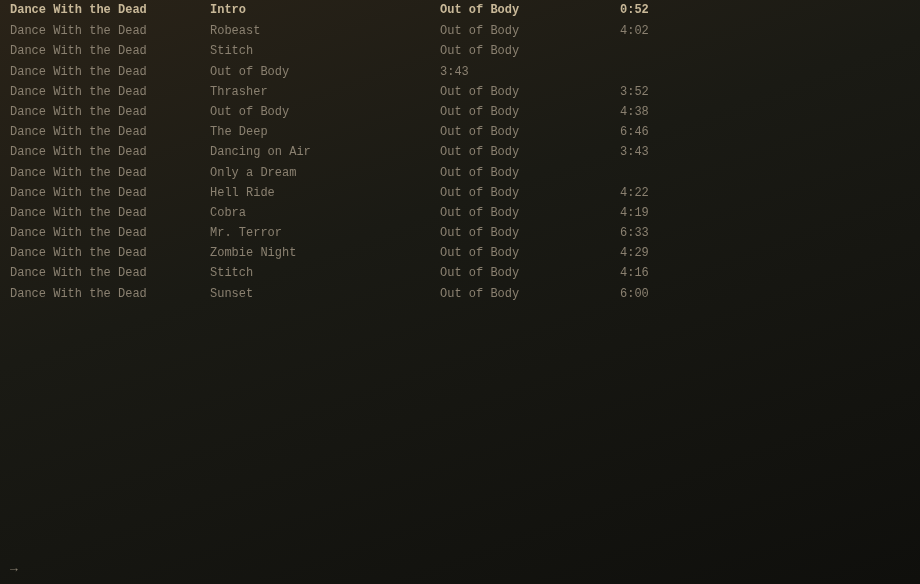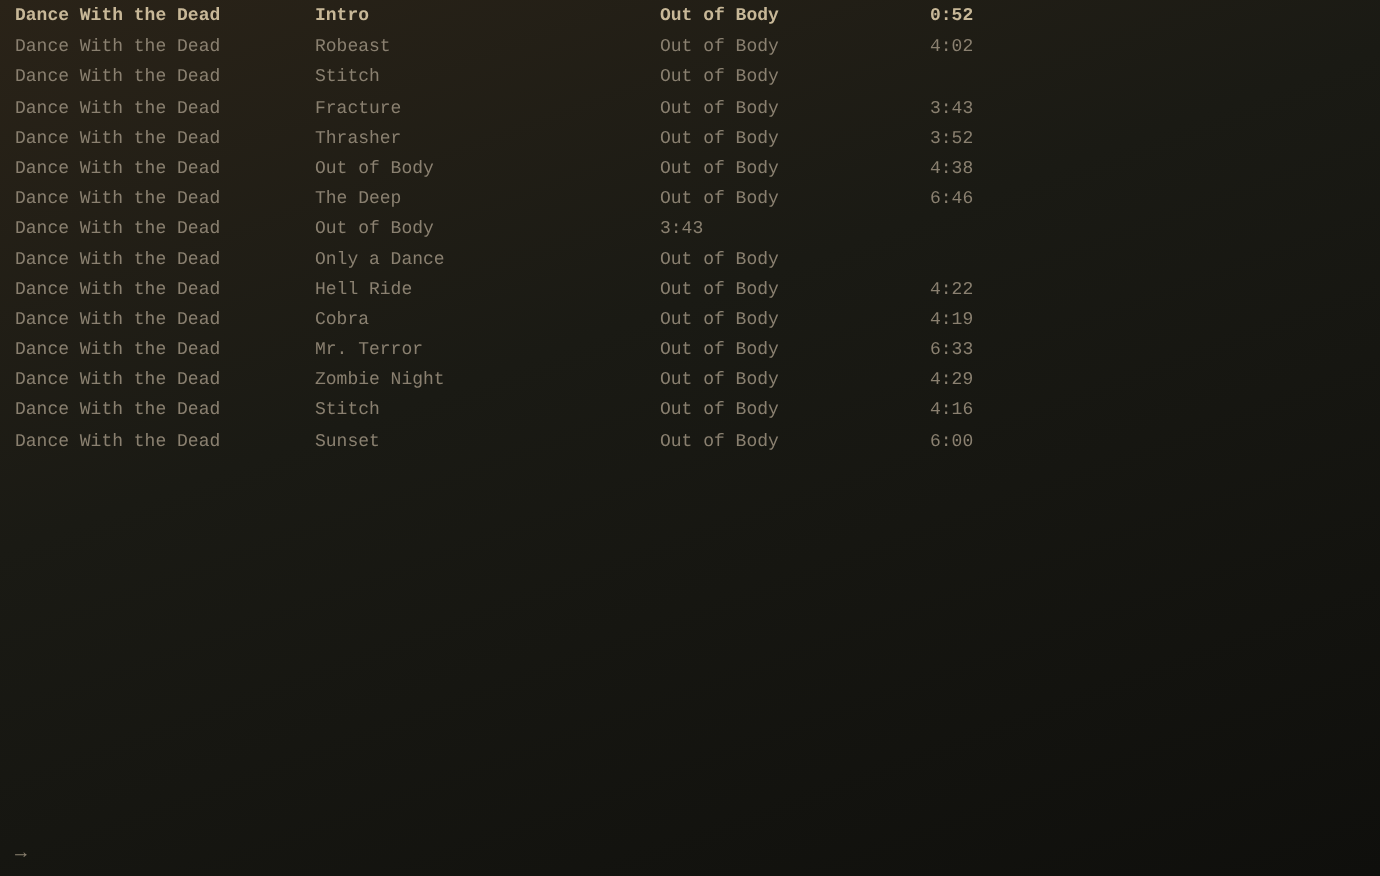--- a/index.html
+++ b/index.html
@@ -69,21 +69,20 @@
       <span class="col-album">Out of Body</span>
       <span class="col-duration">4:02</span>
     </div>
     <div class="track-row">
       <span class="col-artist">Dance With the Dead</span>
       <span class="col-title">Stitch</span>
       <span class="col-album">Out of Body</span>
     </div>
     <div class="track-row">
       <span class="col-artist">Dance With the Dead</span>
-      <span class="col-title">Fracture</span>
       <span class="col-album">Out of Body</span>
       <span class="col-duration">3:43</span>
     </div>
     <div class="track-row">
       <span class="col-artist">Dance With the Dead</span>
       <span class="col-title">Thrasher</span>
       <span class="col-album">Out of Body</span>
       <span class="col-duration">3:52</span>
     </div>
     <div class="track-row">
@@ -93,26 +92,27 @@
       <span class="col-duration">4:38</span>
     </div>
     <div class="track-row">
       <span class="col-artist">Dance With the Dead</span>
       <span class="col-title">The Deep</span>
       <span class="col-album">Out of Body</span>
       <span class="col-duration">6:46</span>
     </div>
     <div class="track-row">
       <span class="col-artist">Dance With the Dead</span>
+      <span class="col-title">Dancing on Air</span>
       <span class="col-album">Out of Body</span>
       <span class="col-duration">3:43</span>
     </div>
     <div class="track-row">
       <span class="col-artist">Dance With the Dead</span>
-      <span class="col-title">Only a Dance</span>
+      <span class="col-title">Only a Dream</span>
       <span class="col-album">Out of Body</span>
     </div>
     <div class="track-row">
       <span class="col-artist">Dance With the Dead</span>
       <span class="col-title">Hell Ride</span>
       <span class="col-album">Out of Body</span>
       <span class="col-duration">4:22</span>
     </div>
     <div class="track-row">
       <span class="col-artist">Dance With the Dead</span>

